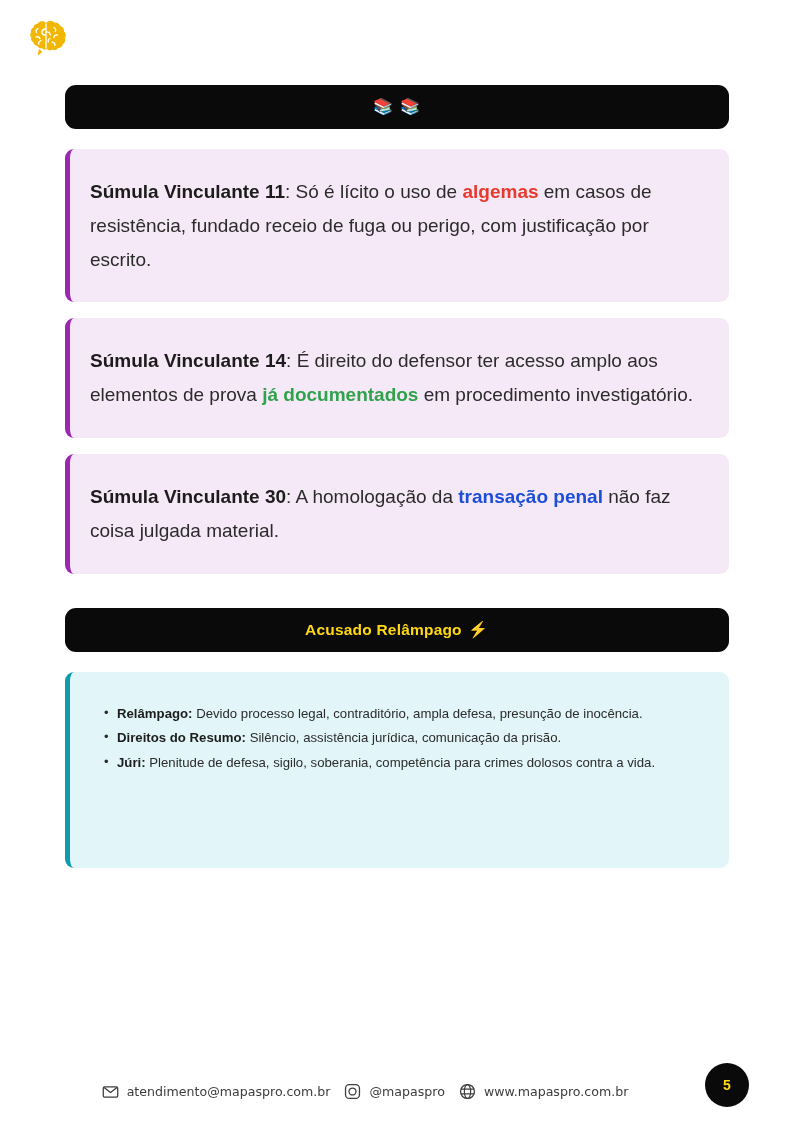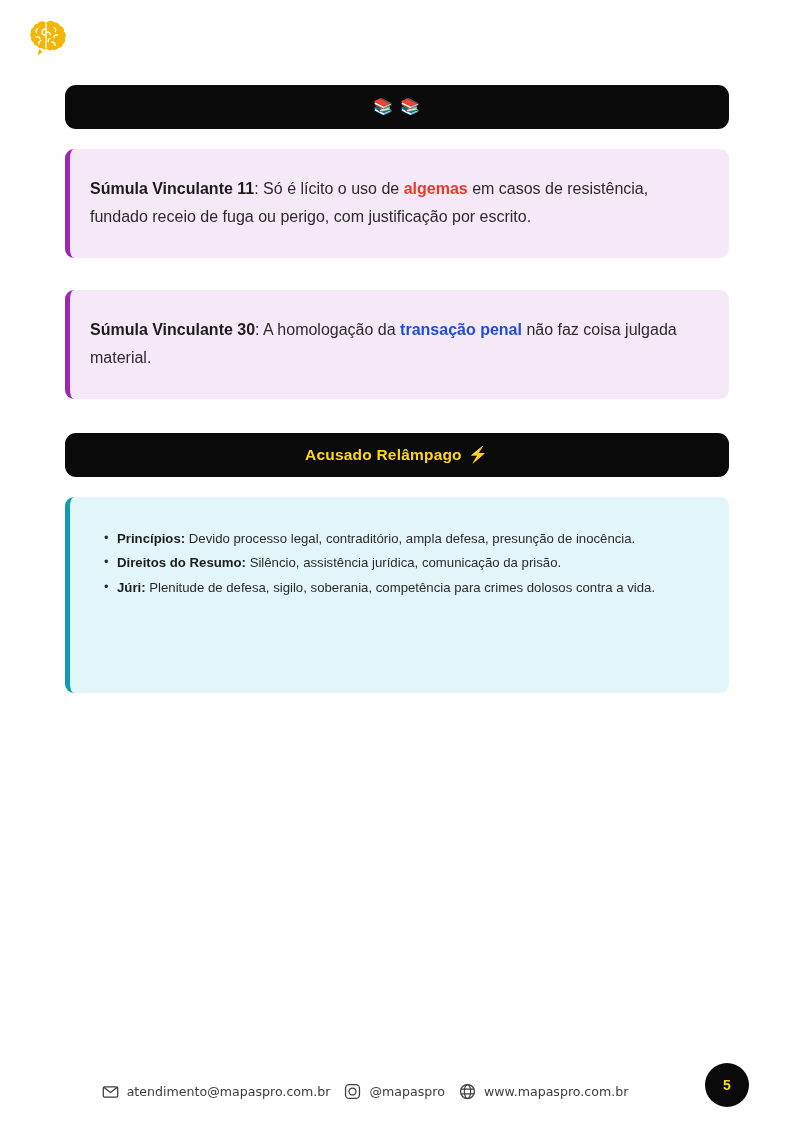--- a/index.html
+++ b/index.html
@@ -70,21 +70,21 @@
   .card {
     background: #F6E9F7;
     border-left: 5px solid #9C27B0;
     border-radius: 9px;
     padding: 26px 26px 26px 20px;
     min-height: 94px;
     display: flex;
     align-items: center;
   }
   .card-text {
-    font-size: 16px;
+    font-size: 19px;
     line-height: 1.78;
     color: #2b2b2b;
   }
   .card-text b { font-weight: bold; color: #1c1c1c; }
   .hl-red    { color: #E8392B; font-weight: bold; }
   .hl-green  { color: #2FA24B; font-weight: bold; }
   .hl-orange { color: #1d4ed8; font-weight: bold; }
 
   
   .summary-box {
@@ -186,20 +186,25 @@
   <div class="gap-after-banner"></div>
 
   <div class="card">
     <div class="card-text">
       <b>Súmula Vinculante 11</b><span>: </span><span>Só é lícito o uso de </span><span class="hl-red">algemas</span><span> em casos de resistência, fundado receio de fuga ou perigo, com justificação por escrito.</span>
     </div>
   </div>
 
   <div class="gap-card"></div>
 
+  <div class="card">
+    <div class="card-text">
+      <b>Súmula Vinculante 14</b><span>: </span><span>É direito do defensor ter acesso amplo aos elementos de prova </span><span class="hl-green">já documentados</span><span> em procedimento investigatório.</span>
+    </div>
+  </div>
 
   <div class="gap-card"></div>
 
   <div class="card">
     <div class="card-text">
       <b>Súmula Vinculante 30</b><span>: </span><span>A homologação da </span><span class="hl-orange">transação penal</span><span> não faz coisa julgada material.</span>
     </div>
   </div>
 
   <div class="gap-before-banner2"></div>
@@ -209,21 +214,21 @@
       <span>Acusado Relâmpago</span>
       <span class="emoji">⚡</span>
     </span>
   </div>
 
   <div class="gap-after-banner"></div>
 
   <div class="summary-box">
     <ul class="summary-list">
       <li>
-        <b>Princípios:</b><span> Devido processo legal, contraditório, ampla defesa, presunção de inocência.</span>
+        <b>Relâmpago:</b><span> Devido processo legal, contraditório, ampla defesa, presunção de inocência.</span>
       </li>
       <li>
         <b>Direitos do Resumo:</b><span> Silêncio, assistência jurídica, comunicação da prisão.</span>
       </li>
       <li>
         <b>Júri:</b><span> Plenitude de defesa, sigilo, soberania, competência para crimes dolosos contra a vida.</span>
       </li>
     </ul>
   </div>
 

